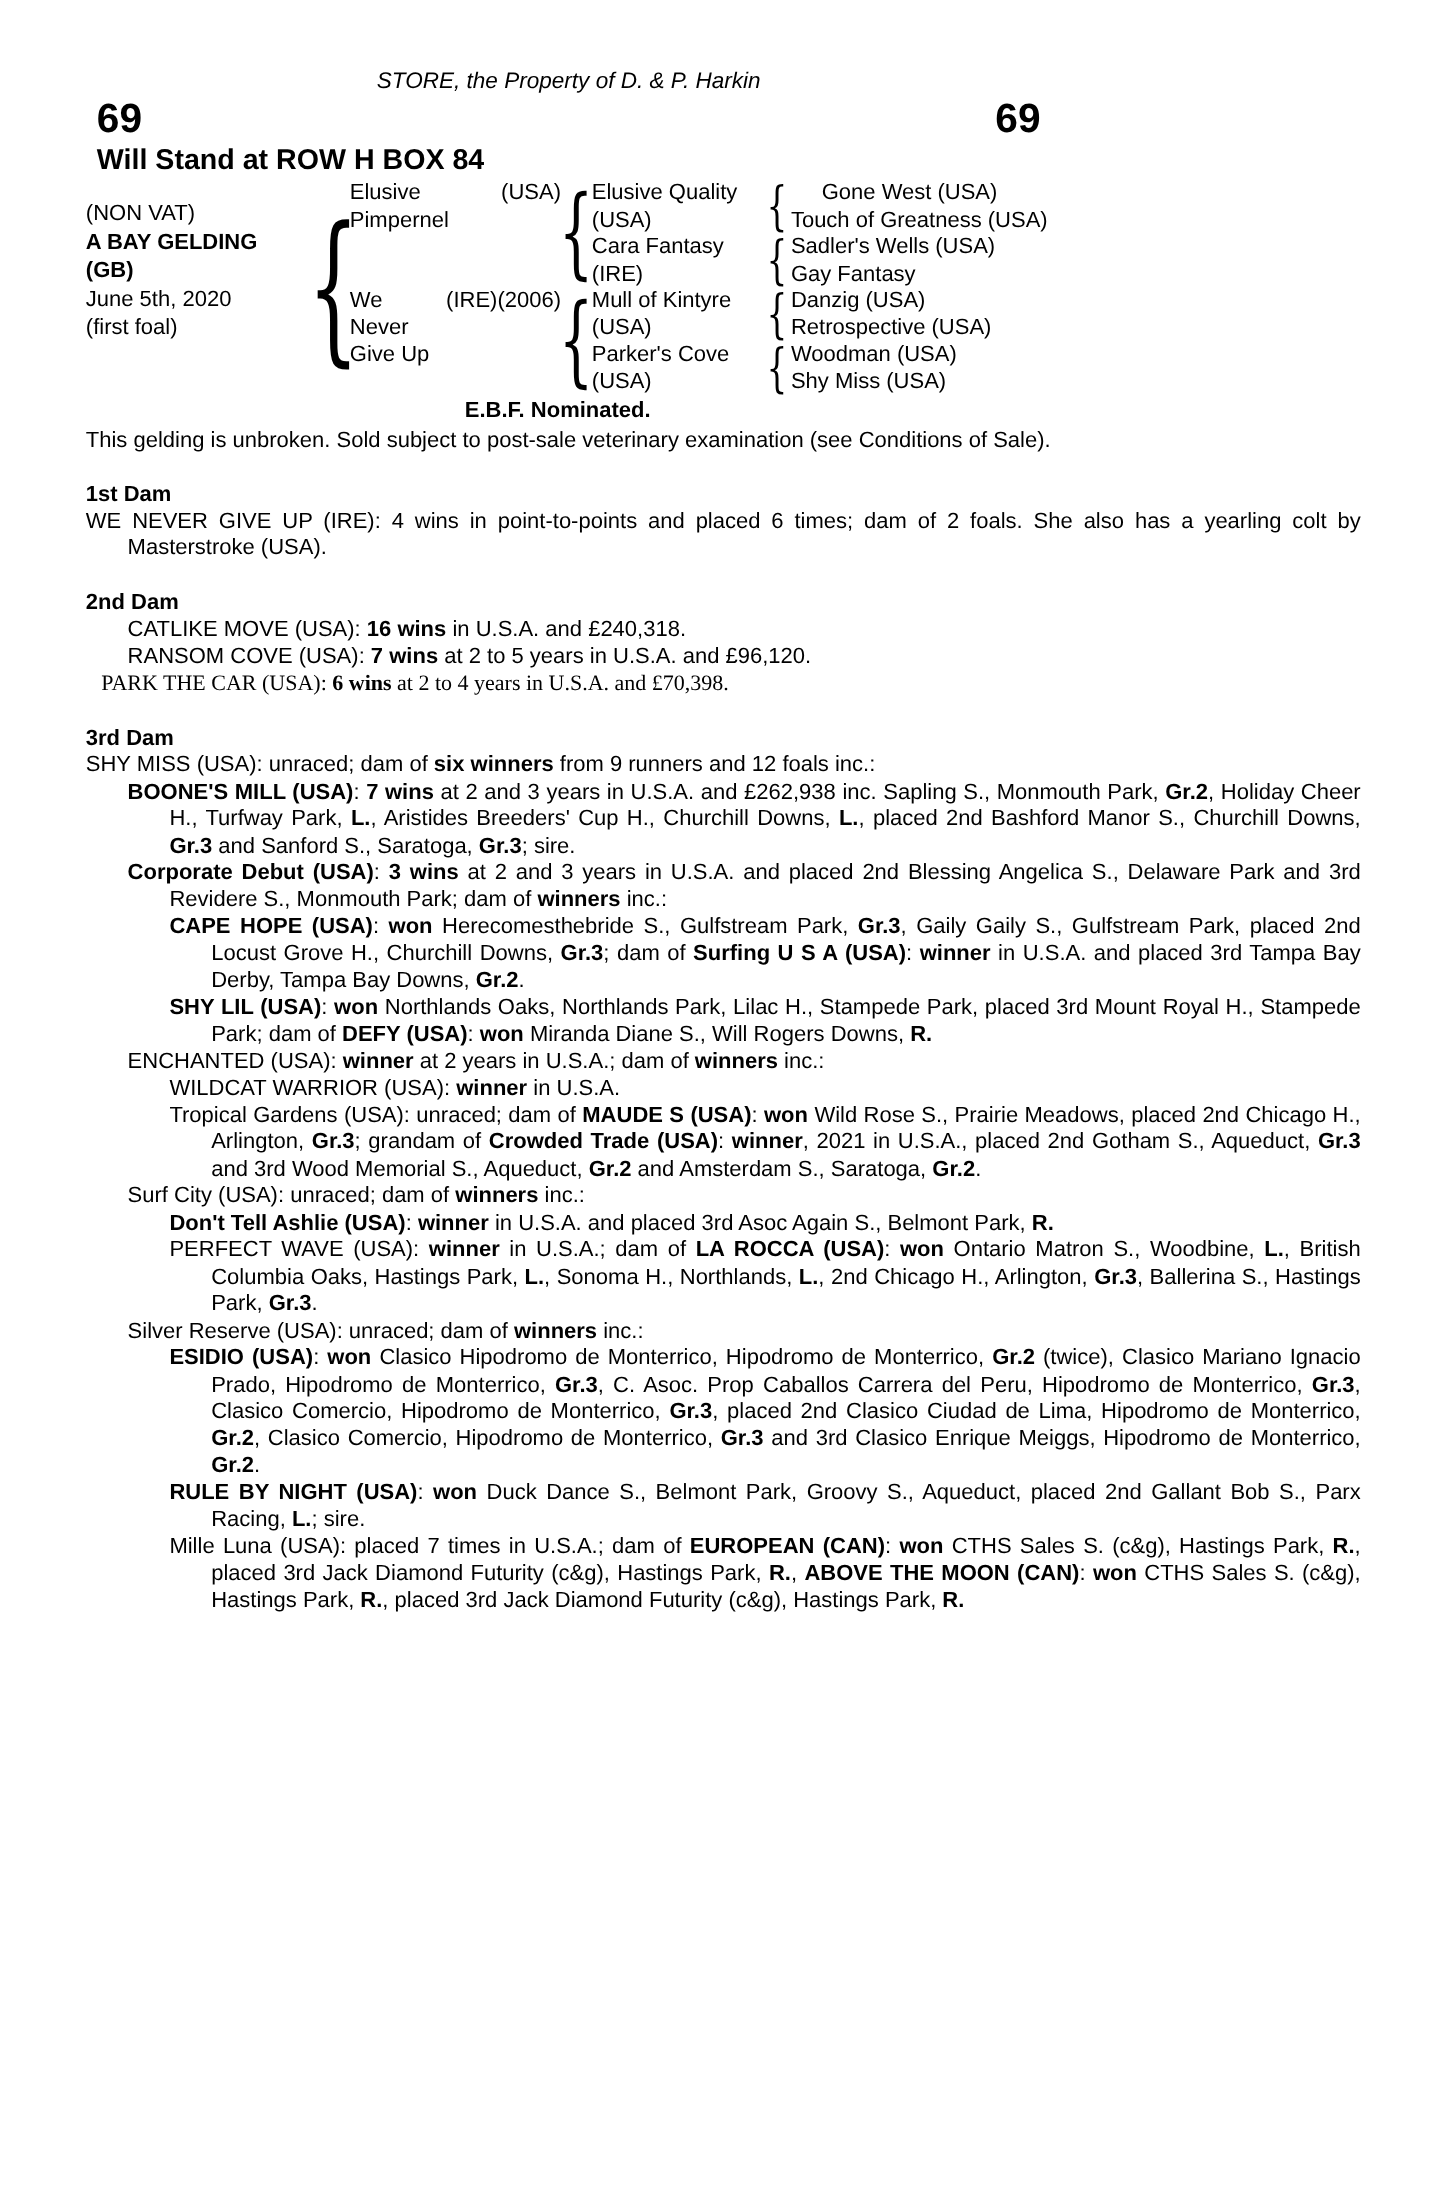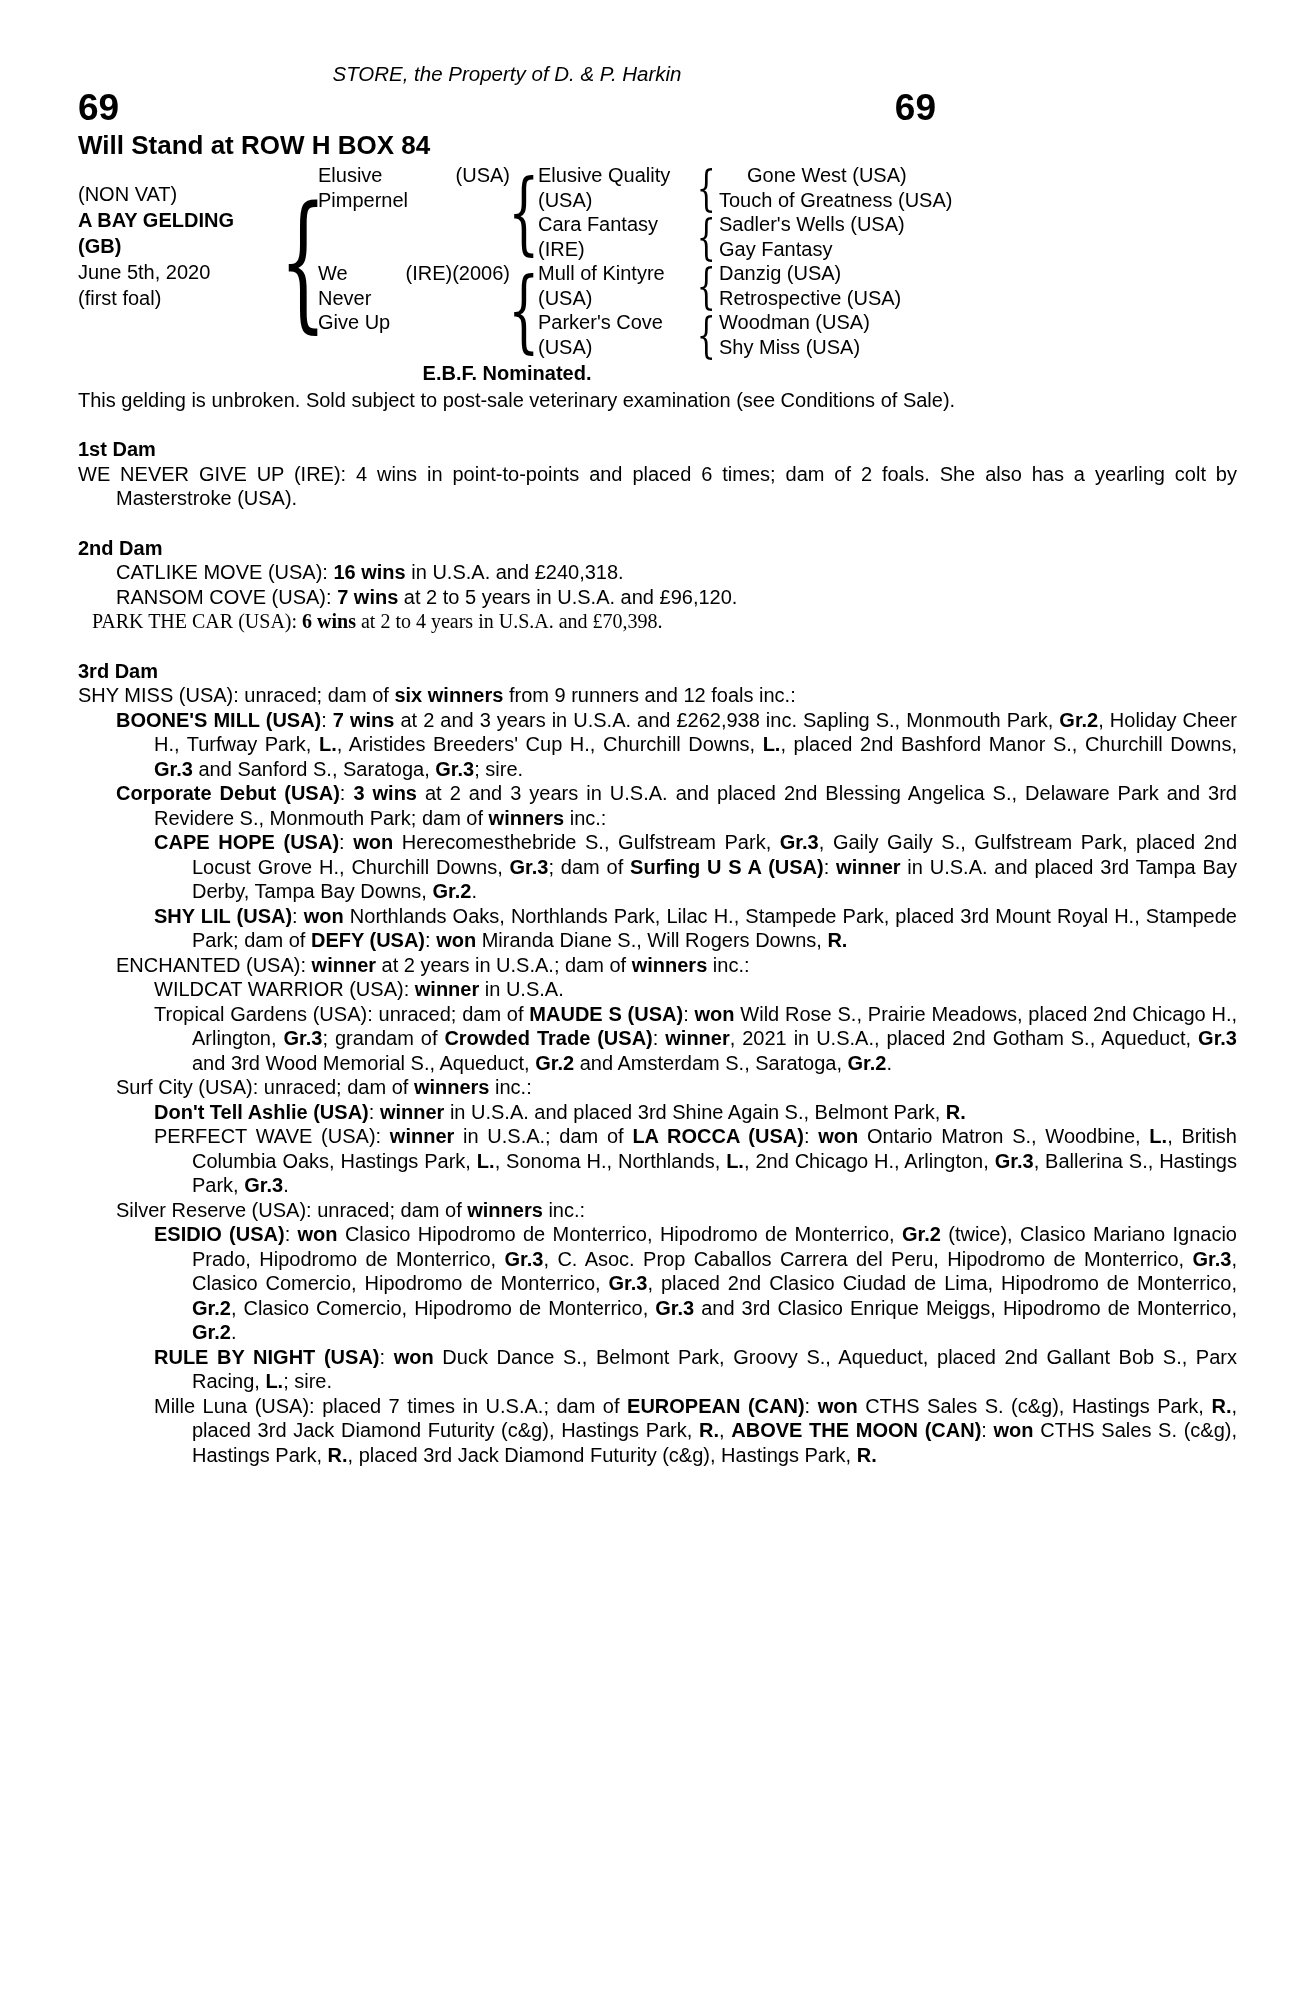--- a/index.html
+++ b/index.html
@@ -4,21 +4,21 @@
 <style>
   * { margin:0; padding:0; box-sizing:border-box; }
   html,body { background:#ffffff; }
   body {
     width:1314px; min-height:2000px;
     font-family:"Liberation Sans","DejaVu Sans",sans-serif;
     color:#000; font-size:20px;
   }
   .page { padding:62px 77px 40px 78px; }
 
-  .head-block { width:858px; }
+  .head-block { width:858px;margin-left:10px; }
   .page-title { text-align:center; font-style:italic; font-size:20.5px; line-height:24px; }
   .lot-row { display:flex; justify-content:space-between; align-items:flex-start; margin-top:2px; }
   .lot { font-size:37px; font-weight:bold; line-height:40px; }
   .stand { font-weight:bold; font-size:26px; margin-top:5px; line-height:24px; }
 
   .pedigree { display:grid; grid-template-columns:210px 30px 192px 28px 155px 26px auto;
               grid-auto-rows:24.5px; margin-top:6px; width:885px; }
   .ped-info { padding-top:18px; line-height:26px; }
   .b { font-weight:bold; }
   .ped-g1 { display:flex; justify-content:center; line-height:24.5px; }
@@ -129,21 +129,21 @@
       <div class="dam-heading">3rd Dam</div>
       <div class="para" style="margin-left: 38px; text-indent: -38px;"><span>SHY MISS (USA): unraced; dam of </span><span class="b">six winners</span><span> from 9 runners and 12 foals inc.:</span></div>
       <div class="para" style="margin-left: 76px; text-indent: -38px;"><span class="b">BOONE'S MILL (USA)</span><span>: </span><span class="b">7 wins</span><span> at 2 and 3 years in U.S.A. and £262,938 inc. Sapling S., Monmouth Park, </span><span class="b">Gr.2</span><span>, Holiday Cheer H., Turfway Park, </span><span class="b">L.</span><span>, Aristides Breeders' Cup H., Churchill Downs, </span><span class="b">L.</span><span>, placed 2nd Bashford Manor S., Churchill Downs, </span><span class="b">Gr.3</span><span> and Sanford S., Saratoga, </span><span class="b">Gr.3</span><span>; sire.</span></div>
       <div class="para" style="margin-left: 76px; text-indent: -38px;"><span class="b">Corporate Debut (USA)</span><span>: </span><span class="b">3 wins</span><span> at 2 and 3 years in U.S.A. and placed 2nd Blessing Angelica S., Delaware Park and 3rd Revidere S., Monmouth Park; dam of </span><span class="b">winners</span><span> inc.:</span></div>
       <div class="para" style="margin-left: 114px; text-indent: -38px;"><span class="b">CAPE HOPE (USA)</span><span>: </span><span class="b">won</span><span> Herecomesthebride S., Gulfstream Park, </span><span class="b">Gr.3</span><span>, Gaily Gaily S., Gulfstream Park, placed 2nd Locust Grove H., Churchill Downs, </span><span class="b">Gr.3</span><span>; dam of </span><span class="b">Surfing U S A (USA)</span><span>: </span><span class="b">winner</span><span> in U.S.A. and placed 3rd Tampa Bay Derby, Tampa Bay Downs, </span><span class="b">Gr.2</span><span>.</span></div>
       <div class="para" style="margin-left: 114px; text-indent: -38px;"><span class="b">SHY LIL (USA)</span><span>: </span><span class="b">won</span><span> Northlands Oaks, Northlands Park, Lilac H., Stampede Park, placed 3rd Mount Royal H., Stampede Park; dam of </span><span class="b">DEFY (USA)</span><span>: </span><span class="b">won</span><span> Miranda Diane S., Will Rogers Downs, </span><span class="b">R.</span></div>
       <div class="para" style="margin-left: 76px; text-indent: -38px;"><span class="it">ENCHANTED (USA)</span><span>: </span><span class="b">winner</span><span> at 2 years in U.S.A.; dam of </span><span class="b">winners</span><span> inc.:</span></div>
       <div class="para" style="margin-left: 114px; text-indent: -38px;"><span class="it">WILDCAT WARRIOR (USA)</span><span>: </span><span class="b">winner</span><span> in U.S.A.</span></div>
       <div class="para" style="margin-left: 114px; text-indent: -38px;"><span>Tropical Gardens (USA): unraced; dam of </span><span class="b">MAUDE S (USA)</span><span>: </span><span class="b">won</span><span> Wild Rose S., Prairie Meadows, placed 2nd Chicago H., Arlington, </span><span class="b">Gr.3</span><span>; grandam of </span><span class="b">Crowded Trade (USA)</span><span>: </span><span class="b">winner</span><span>, 2021 in U.S.A., placed 2nd Gotham S., Aqueduct, </span><span class="b">Gr.3</span><span> and 3rd Wood Memorial S., Aqueduct, </span><span class="b">Gr.2</span><span> and Amsterdam S., Saratoga, </span><span class="b">Gr.2</span><span>.</span></div>
       <div class="para" style="margin-left: 76px; text-indent: -38px;"><span>Surf City (USA): unraced; dam of </span><span class="b">winners</span><span> inc.:</span></div>
-      <div class="para" style="margin-left: 114px; text-indent: -38px;"><span class="b">Don't Tell Ashlie (USA)</span><span>: </span><span class="b">winner</span><span> in U.S.A. and placed 3rd Shine Again S., Belmont Park, </span><span class="b">R.</span></div>
+      <div class="para" style="margin-left: 114px; text-indent: -38px;"><span class="b">Don't Tell Ashlie (USA)</span><span>: </span><span class="b">winner</span><span> in U.S.A. and placed 3rd Asoc Again S., Belmont Park, </span><span class="b">R.</span></div>
       <div class="para" style="margin-left: 114px; text-indent: -38px;"><span class="it">PERFECT WAVE (USA)</span><span>: </span><span class="b">winner</span><span> in U.S.A.; dam of </span><span class="b">LA ROCCA (USA)</span><span>: </span><span class="b">won</span><span> Ontario Matron S., Woodbine, </span><span class="b">L.</span><span>, British Columbia Oaks, Hastings Park, </span><span class="b">L.</span><span>, Sonoma H., Northlands, </span><span class="b">L.</span><span>, 2nd Chicago H., Arlington, </span><span class="b">Gr.3</span><span>, Ballerina S., Hastings Park, </span><span class="b">Gr.3</span><span>.</span></div>
       <div class="para" style="margin-left: 76px; text-indent: -38px;"><span>Silver Reserve (USA): unraced; dam of </span><span class="b">winners</span><span> inc.:</span></div>
       <div class="para" style="margin-left: 114px; text-indent: -38px;"><span class="b">ESIDIO (USA)</span><span>: </span><span class="b">won</span><span> Clasico Hipodromo de Monterrico, Hipodromo de Monterrico, </span><span class="b">Gr.2</span><span> (twice), Clasico Mariano Ignacio Prado, Hipodromo de Monterrico, </span><span class="b">Gr.3</span><span>, C. Asoc. Prop Caballos Carrera del Peru, Hipodromo de Monterrico, </span><span class="b">Gr.3</span><span>, Clasico Comercio, Hipodromo de Monterrico, </span><span class="b">Gr.3</span><span>, placed 2nd Clasico Ciudad de Lima, Hipodromo de Monterrico, </span><span class="b">Gr.2</span><span>, Clasico Comercio, Hipodromo de Monterrico, </span><span class="b">Gr.3</span><span> and 3rd Clasico Enrique Meiggs, Hipodromo de Monterrico, </span><span class="b">Gr.2</span><span>.</span></div>
       <div class="para" style="margin-left: 114px; text-indent: -38px;"><span class="b">RULE BY NIGHT (USA)</span><span>: </span><span class="b">won</span><span> Duck Dance S., Belmont Park, Groovy S., Aqueduct, placed 2nd Gallant Bob S., Parx Racing, </span><span class="b">L.</span><span>; sire.</span></div>
       <div class="para" style="margin-left: 114px; text-indent: -38px;"><span>Mille Luna (USA): placed 7 times in U.S.A.; dam of </span><span class="b">EUROPEAN (CAN)</span><span>: </span><span class="b">won</span><span> CTHS Sales S. (c&amp;g), Hastings Park, </span><span class="b">R.</span><span>, placed 3rd Jack Diamond Futurity (c&amp;g), Hastings Park, </span><span class="b">R.</span><span>, </span><span class="b">ABOVE THE MOON (CAN)</span><span>: </span><span class="b">won</span><span> CTHS Sales S. (c&amp;g), Hastings Park, </span><span class="b">R.</span><span>, placed 3rd Jack Diamond Futurity (c&amp;g), Hastings Park, </span><span class="b">R.</span></div>
     </div>
 
 </div>
 
 </body></html>

